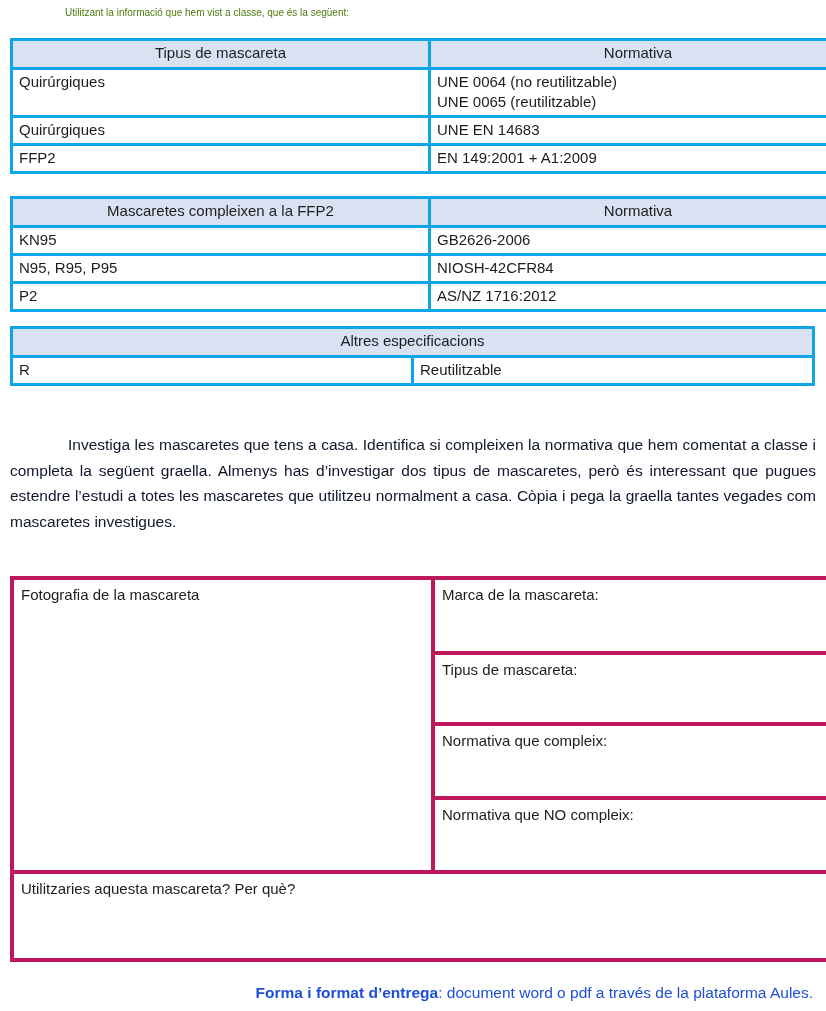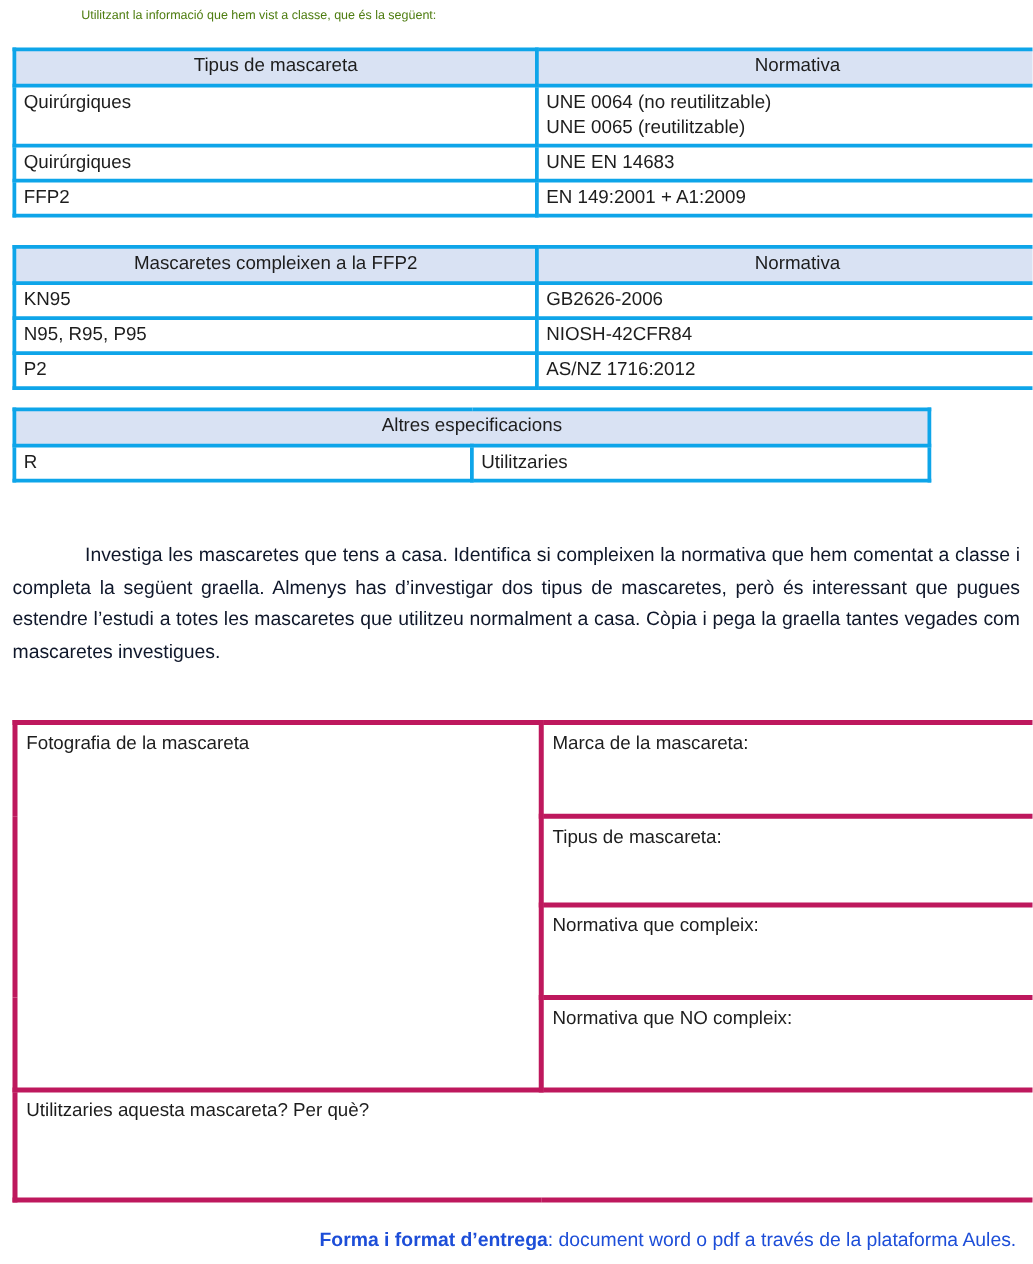--- a/index.html
+++ b/index.html
@@ -31,21 +31,21 @@
     font-size: 10px;
     line-height: 22px;
     text-indent: 55px;
     color: #4d7c0f;
   }
 
   
   .data-table {
     position: absolute;
     left: 10px;
-    width: 735px;
+    width: 805px;
     border-collapse: collapse;
     table-layout: fixed;
     font-size: 15px;
     color: #1d1d1d;
   }
   .data-table td, .data-table th {
     border: 3px solid #0ea5e9;
     padding: 2px 6px 3px 6px;
     vertical-align: top;
     font-weight: normal;
@@ -173,21 +173,21 @@
 
   <table class="data-table" id="table-other-specs">
     <thead>
       <tr>
         <th colspan="2">Altres especificacions</th>
       </tr>
     </thead>
     <tbody>
       <tr>
         <td class="col-left">R</td>
-        <td class="col-right">Utilitzaries</td>
+        <td class="col-right">Reutilitzable</td>
       </tr>
     </tbody>
   </table>
 
   <div class="body-paragraph">Investiga les mascaretes que tens a casa. Identifica si compleixen la normativa que hem comentat a classe i completa la següent graella. Almenys has d’investigar dos tipus de mascaretes, però és interessant que pugues estendre l’estudi a totes les mascaretes que utilitzeu normalment a casa. Còpia i pega la graella tantes vegades com mascaretes investigues.</div>
 
   <table class="form-table">
     <tbody>
       <tr>
         <td class="form-photo-cell" rowspan="4" style="height:276px;">Fotografia de la mascareta</td>

